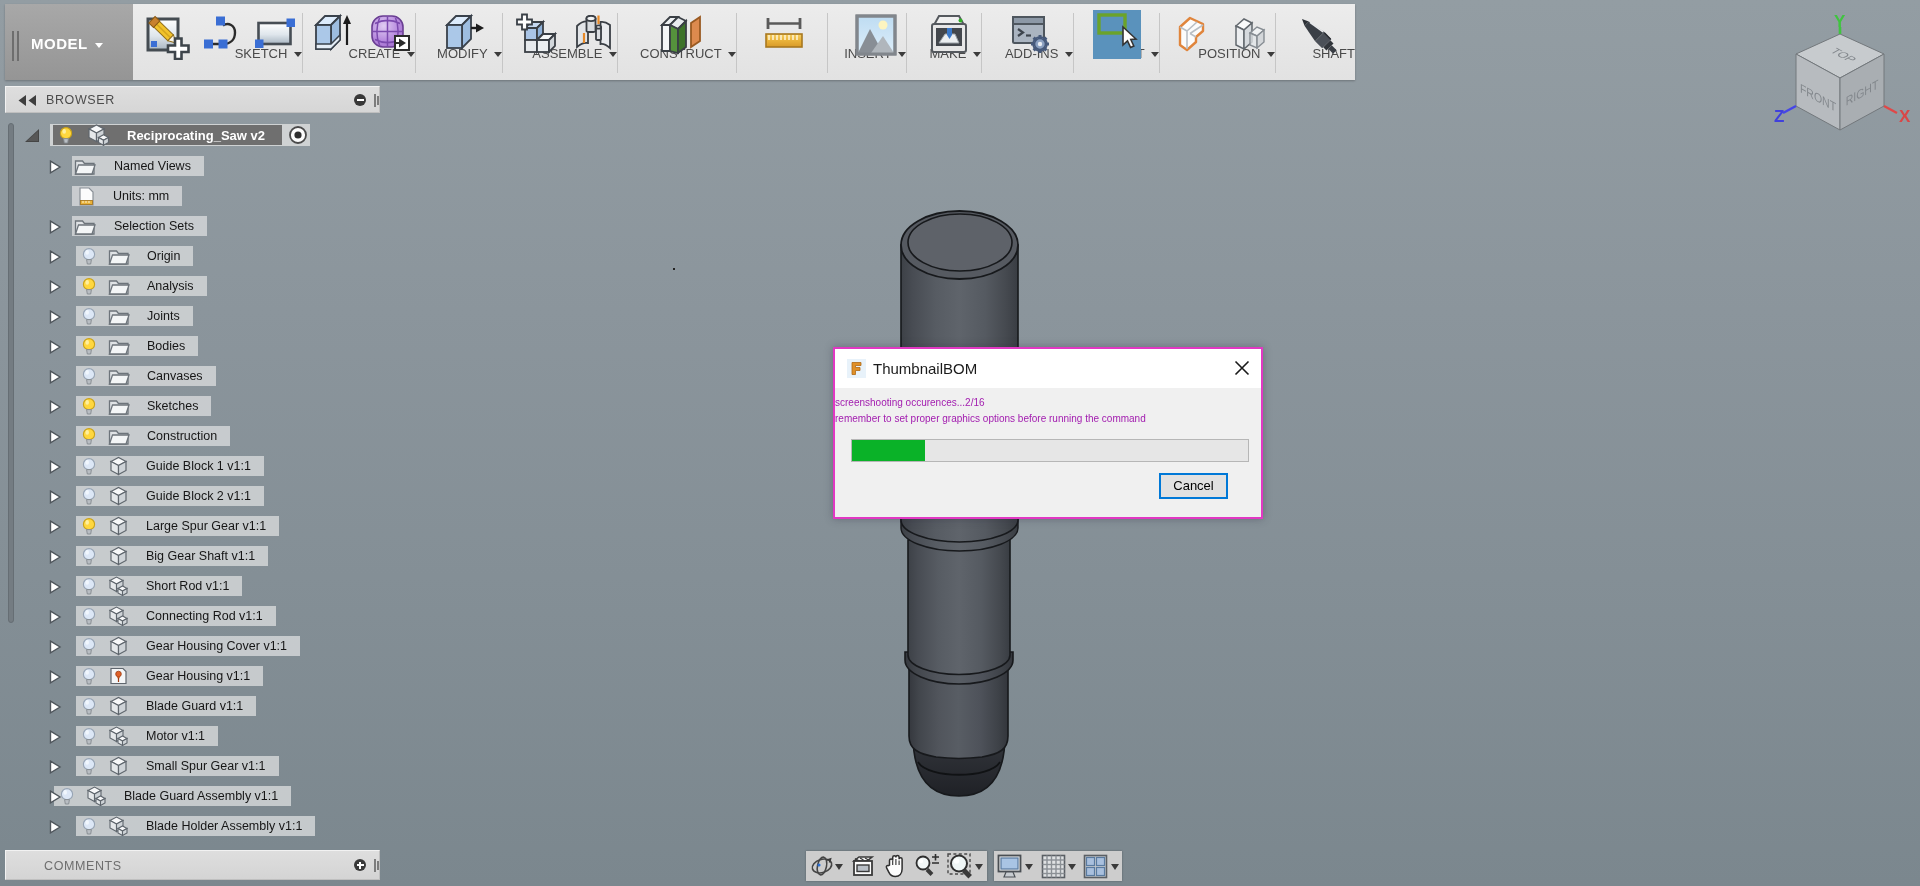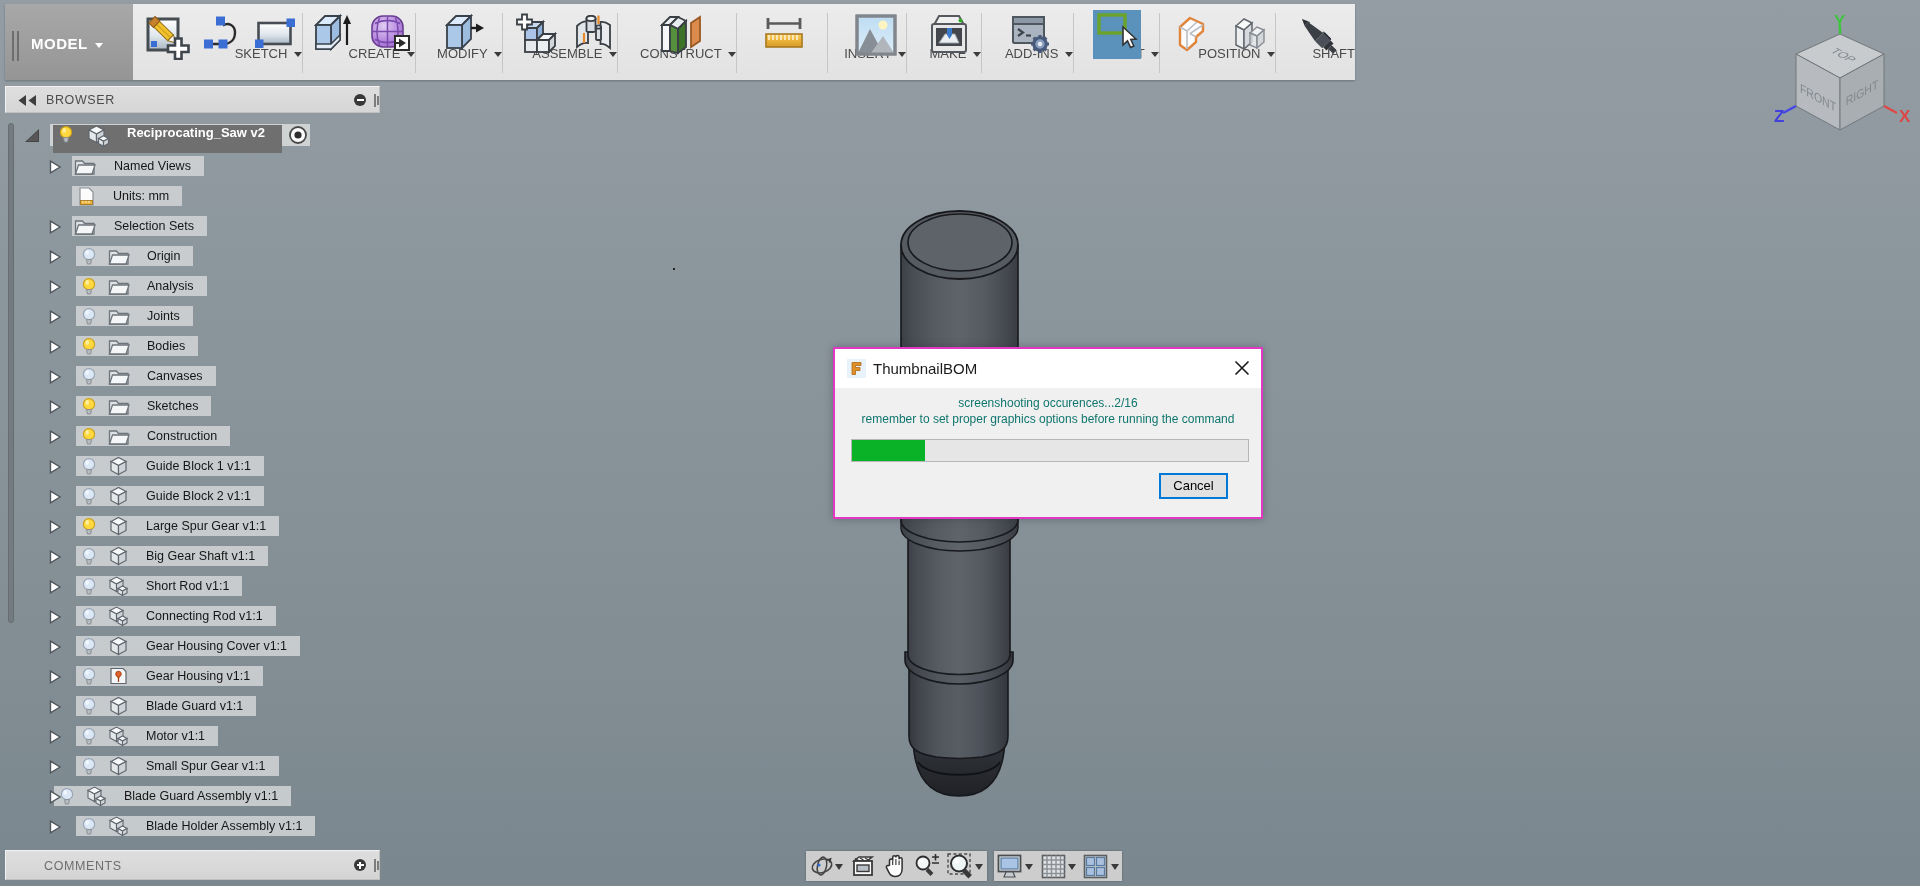--- a/index.html
+++ b/index.html
@@ -33,30 +33,30 @@
 .circbtn .bar { position:absolute; left:2.5px; top:5px; width:7px; height:2px; background:#fff; }
 .circbtn .vbar { position:absolute; left:5px; top:2.5px; width:2px; height:7px; background:#fff; }
 .griplines { position:absolute; width:2px; background:#7c7c7c; }
 
 
 .trow { position:absolute; left:0; height:20px; display:flex; align-items:flex-end; }
 .tri { position:absolute; }
 .strip { display:inline-flex; align-items:center; height:20px; background:rgba(213,216,217,0.82); padding-right:13px; }
 .strip .nm { font-size:12.5px; color:#161616; margin-left:6px; white-space:nowrap; }
 #rootrow { position:absolute; left:50px; top:124px; width:260px; height:22px; background:#cfd2d3; }
-#rootrow .inner { position:absolute; left:3px; top:1px; width:229px; height:28px; background:#6f6f6f; display:flex; align-items:flex-start; }
+#rootrow .inner { position:absolute; left:3px; top:1px; width:229px; height:20px; background:#6f6f6f; display:flex; align-items:center; }
 #rootrow .nm { font-size:13px; font-weight:bold; color:#fff; margin-left:8px; white-space:nowrap; }
 
 
 #dialog { position:absolute; left:833px; top:347px; width:430px; height:172px;
   border:2px solid #e138c3; background:#f0f0f0; box-shadow:0 0 8px rgba(40,40,60,0.35); }
 #dlg-title { position:absolute; left:0; top:0; width:100%; height:39px; background:#ffffff; }
 #dlg-title .cap { position:absolute; left:38px; top:11px; font-size:15px; color:#1b1b1b; }
 #dlg-x { position:absolute; right:11px; top:11px; width:16px; height:16px; }
-#dlg-msg { position:absolute; left:0; top:46px; width:100%; text-align:center; font-size:12px; color:#0f766e; line-height:16px; }
+#dlg-msg { position:absolute; left:0; top:46px; width:100%; text-align:left; font-size:10px; color:#a21caf; line-height:16px; }
 #dlg-prog { position:absolute; left:16px; top:90px; width:398px; height:23px; background:#e6e6e6; border:1px solid #b6b6b6; }
 #dlg-prog .fill { position:absolute; left:0; top:0; width:73px; height:21px; background:#0ab228; }
 #dlg-cancel { position:absolute; left:324px; top:124px; width:69px; height:26px; background:#e1e1e1; border:2px solid #0078d7; font-size:13px; color:#000; text-align:center; line-height:22px; }
 
 
 .bnav { position:absolute; top:851px; height:30px; background:#cdcdcd; box-shadow:0 0 2px rgba(0,0,0,0.3); }
 .sarrow { position:absolute; width:0; height:0; border-left:4.5px solid transparent; border-right:4.5px solid transparent; border-top:6px solid #3a3a3a; }
 
 #cursordot { position:absolute; left:673px; top:268px; width:2px; height:2px; background:#222; }
 </style>

